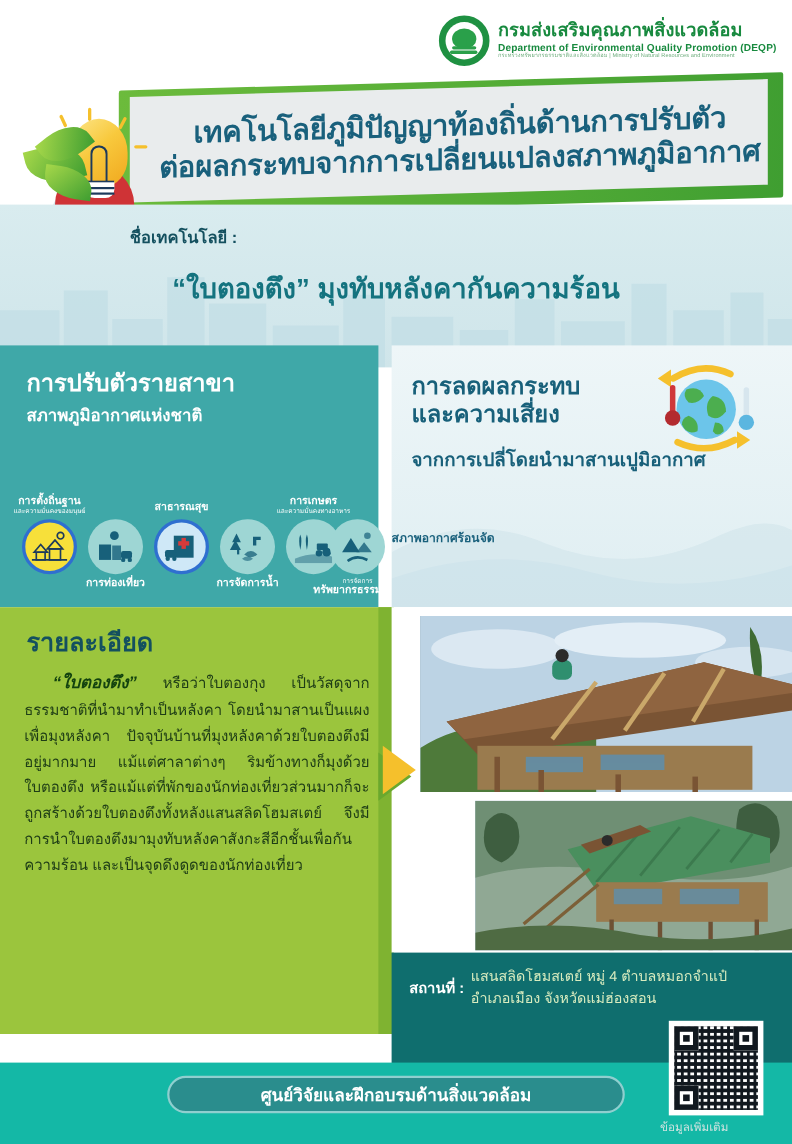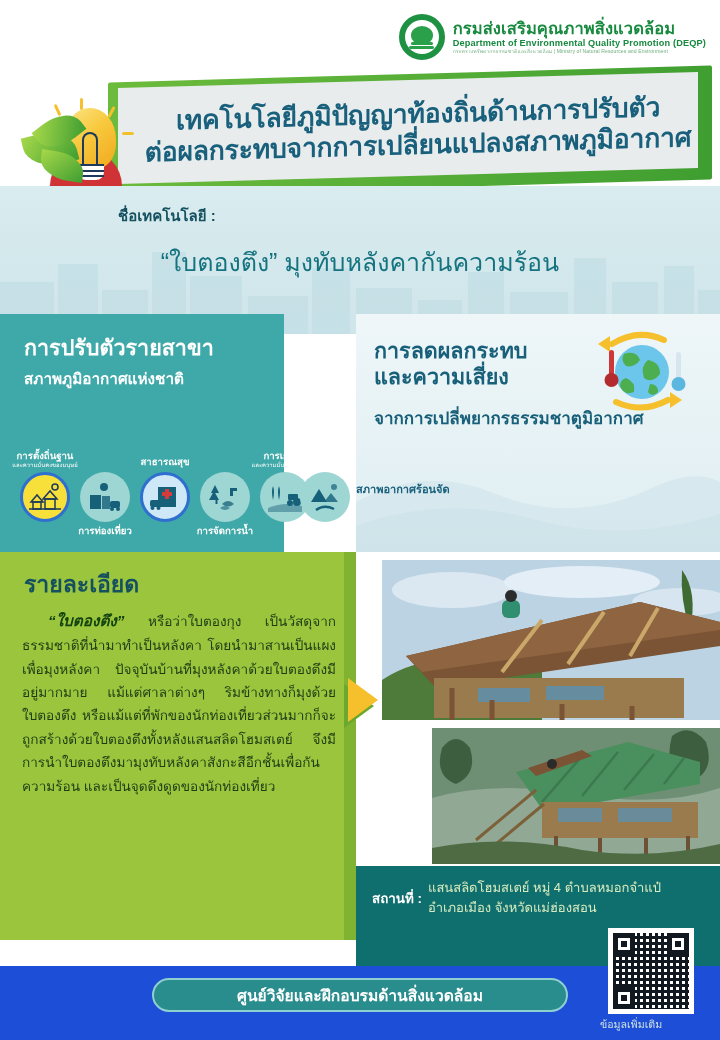--- a/index.html
+++ b/index.html
@@ -144,26 +144,26 @@
     opacity: .6;
   }
   .techname-inner { position: absolute; left: 0; top: 0; width: 720px; height: 128px; }
   .tech-label {
     position: absolute; left: 118px; top: 18px;
     font-size: 15px; font-weight: bold; color: #14505f;
   }
   .tech-value {
     position: absolute; left: 0; top: 56px; width: 720px;
     text-align: center;
-    font-size: 25px; font-weight: normal; color: #14737f;
+    font-size: 25px; font-weight: bold; color: #14737f;
   }
 
   
   .panel-left {
-    position: absolute; left: 0; top: 314px; width: 284px; height: 238px;
+    position: absolute; left: 0; top: 314px; width: 344px; height: 238px;
     background: #3fa8a8;
   }
   .panel-left h2 {
     position: absolute; left: 24px; top: 22px; width: 312px;
     font-size: 21.5px; font-weight: bold; color: #ffffff; line-height: 1.2;
   }
   .panel-left .sub {
     position: absolute; left: 24px; top: 54px; width: 320px;
     font-size: 15.3px; font-weight: bold; color: #ffffff; line-height: 1.42;
   }
@@ -285,21 +285,21 @@
   }
   .qr-eye i { position: absolute; inset: 3px; background: #11181f; }
   .qr-cap {
     position: absolute; left: 600px; top: 1016px; width: 102px;
     font-size: 10.6px; color: #cfe3e0; z-index: 9;
   }
 
   
   .footer {
     position: absolute; left: 0; top: 966px; width: 720px; height: 74px;
-    background: #1d4ed8;
+    background: #14b8a6;
     padding-left: 32px;
   }
   .footer-pill {
     position: absolute; left: 152px; top: 12px; width: 416px; height: 34px;
     background: #2a8d8d; border: 2px solid #8fcfcf; border-radius: 18px;
     display: flex; align-items: center; justify-content: center;
   }
   .footer-pill span { font-size: 15.6px; font-weight: bold; color: #ffffff; }
 </style>
 </head>
@@ -505,21 +505,21 @@
   <div class="panel-right">
     <svg class="hills" viewBox="0 0 364 110" preserveAspectRatio="none">
       <path d="M0 60 Q70 22 140 52 Q220 84 300 44 Q340 26 364 40 L364 110 L0 110 Z" fill="#cfe3ea"></path>
       <path d="M0 84 Q90 52 180 78 Q270 102 364 72 L364 110 L0 110 Z" fill="#c3dce5"></path>
     </svg>
 
     <h2>
       <div>การลดผลกระทบ</div>
       <div>และความเสี่ยง</div>
     </h2>
-    <div class="sub2">จากการเปลี่พยากรธรรมชาตูมิอากาศ</div>
+    <div class="sub2">จากการเปลี่โดยนำมาสานเปูมิอากาศ</div>
 
     <div class="climate-icon">
       <svg width="104" height="86" viewBox="0 0 104 86">
         <path d="M22 16 q26 -16 52 -4" stroke="#f5c02c" stroke-width="6" fill="none" stroke-linecap="round"></path>
         <polygon points="20,8 20,24 8,16" fill="#f5c02c"></polygon>
         <path d="M78 72 q-26 14 -52 2" stroke="#f5c02c" stroke-width="6" fill="none" stroke-linecap="round"></path>
         <polygon points="80,64 80,80 92,72" fill="#f5c02c"></polygon>
         <circle cx="52" cy="44" r="27" fill="#6cc5ea"></circle>
         <g fill="#4cae4f">
           <path d="M34 26 q12 -4 16 6 q-6 8 -14 6 q-6 -6 -2 -12z"></path>

